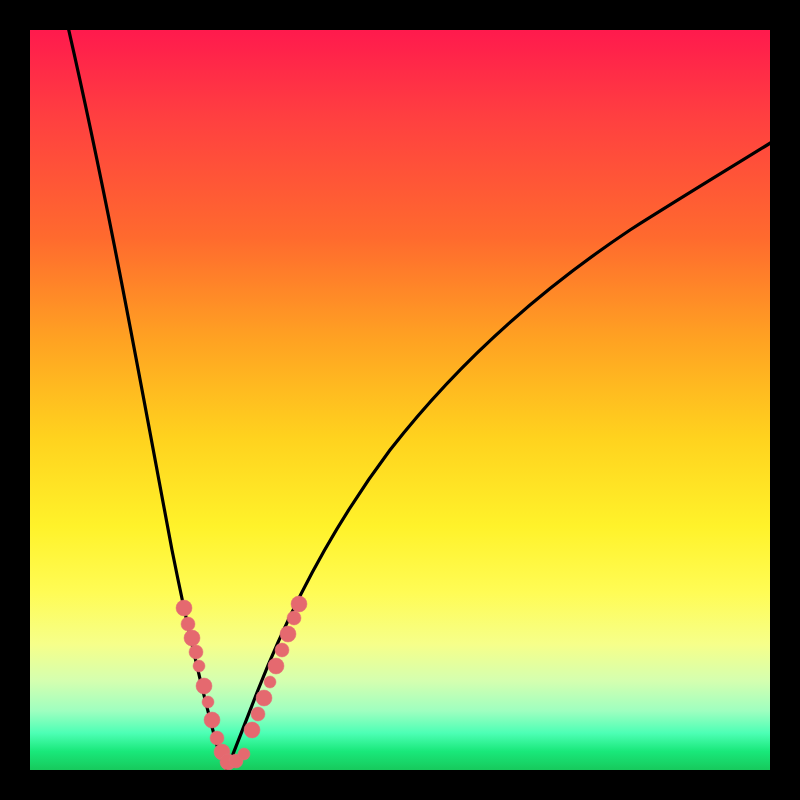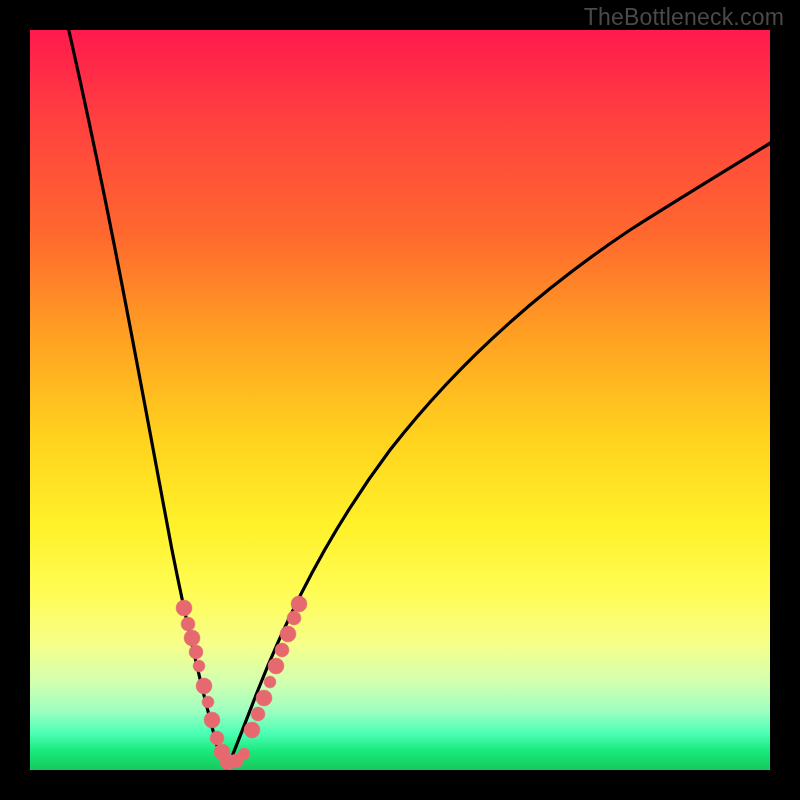--- a/index.html
+++ b/index.html
@@ -99,15 +99,14 @@
         <circle cx="246" cy="636" r="8"></circle>
         <circle cx="252" cy="620" r="7"></circle>
         <circle cx="258" cy="604" r="8"></circle>
         <circle cx="264" cy="588" r="7"></circle>
         <circle cx="269" cy="574" r="8"></circle>
       </g>
     </svg>
 
   </div>
 
-  <div class="watermark">TheBottleneck.com</div>
 
 </div>
 
 </body></html>

